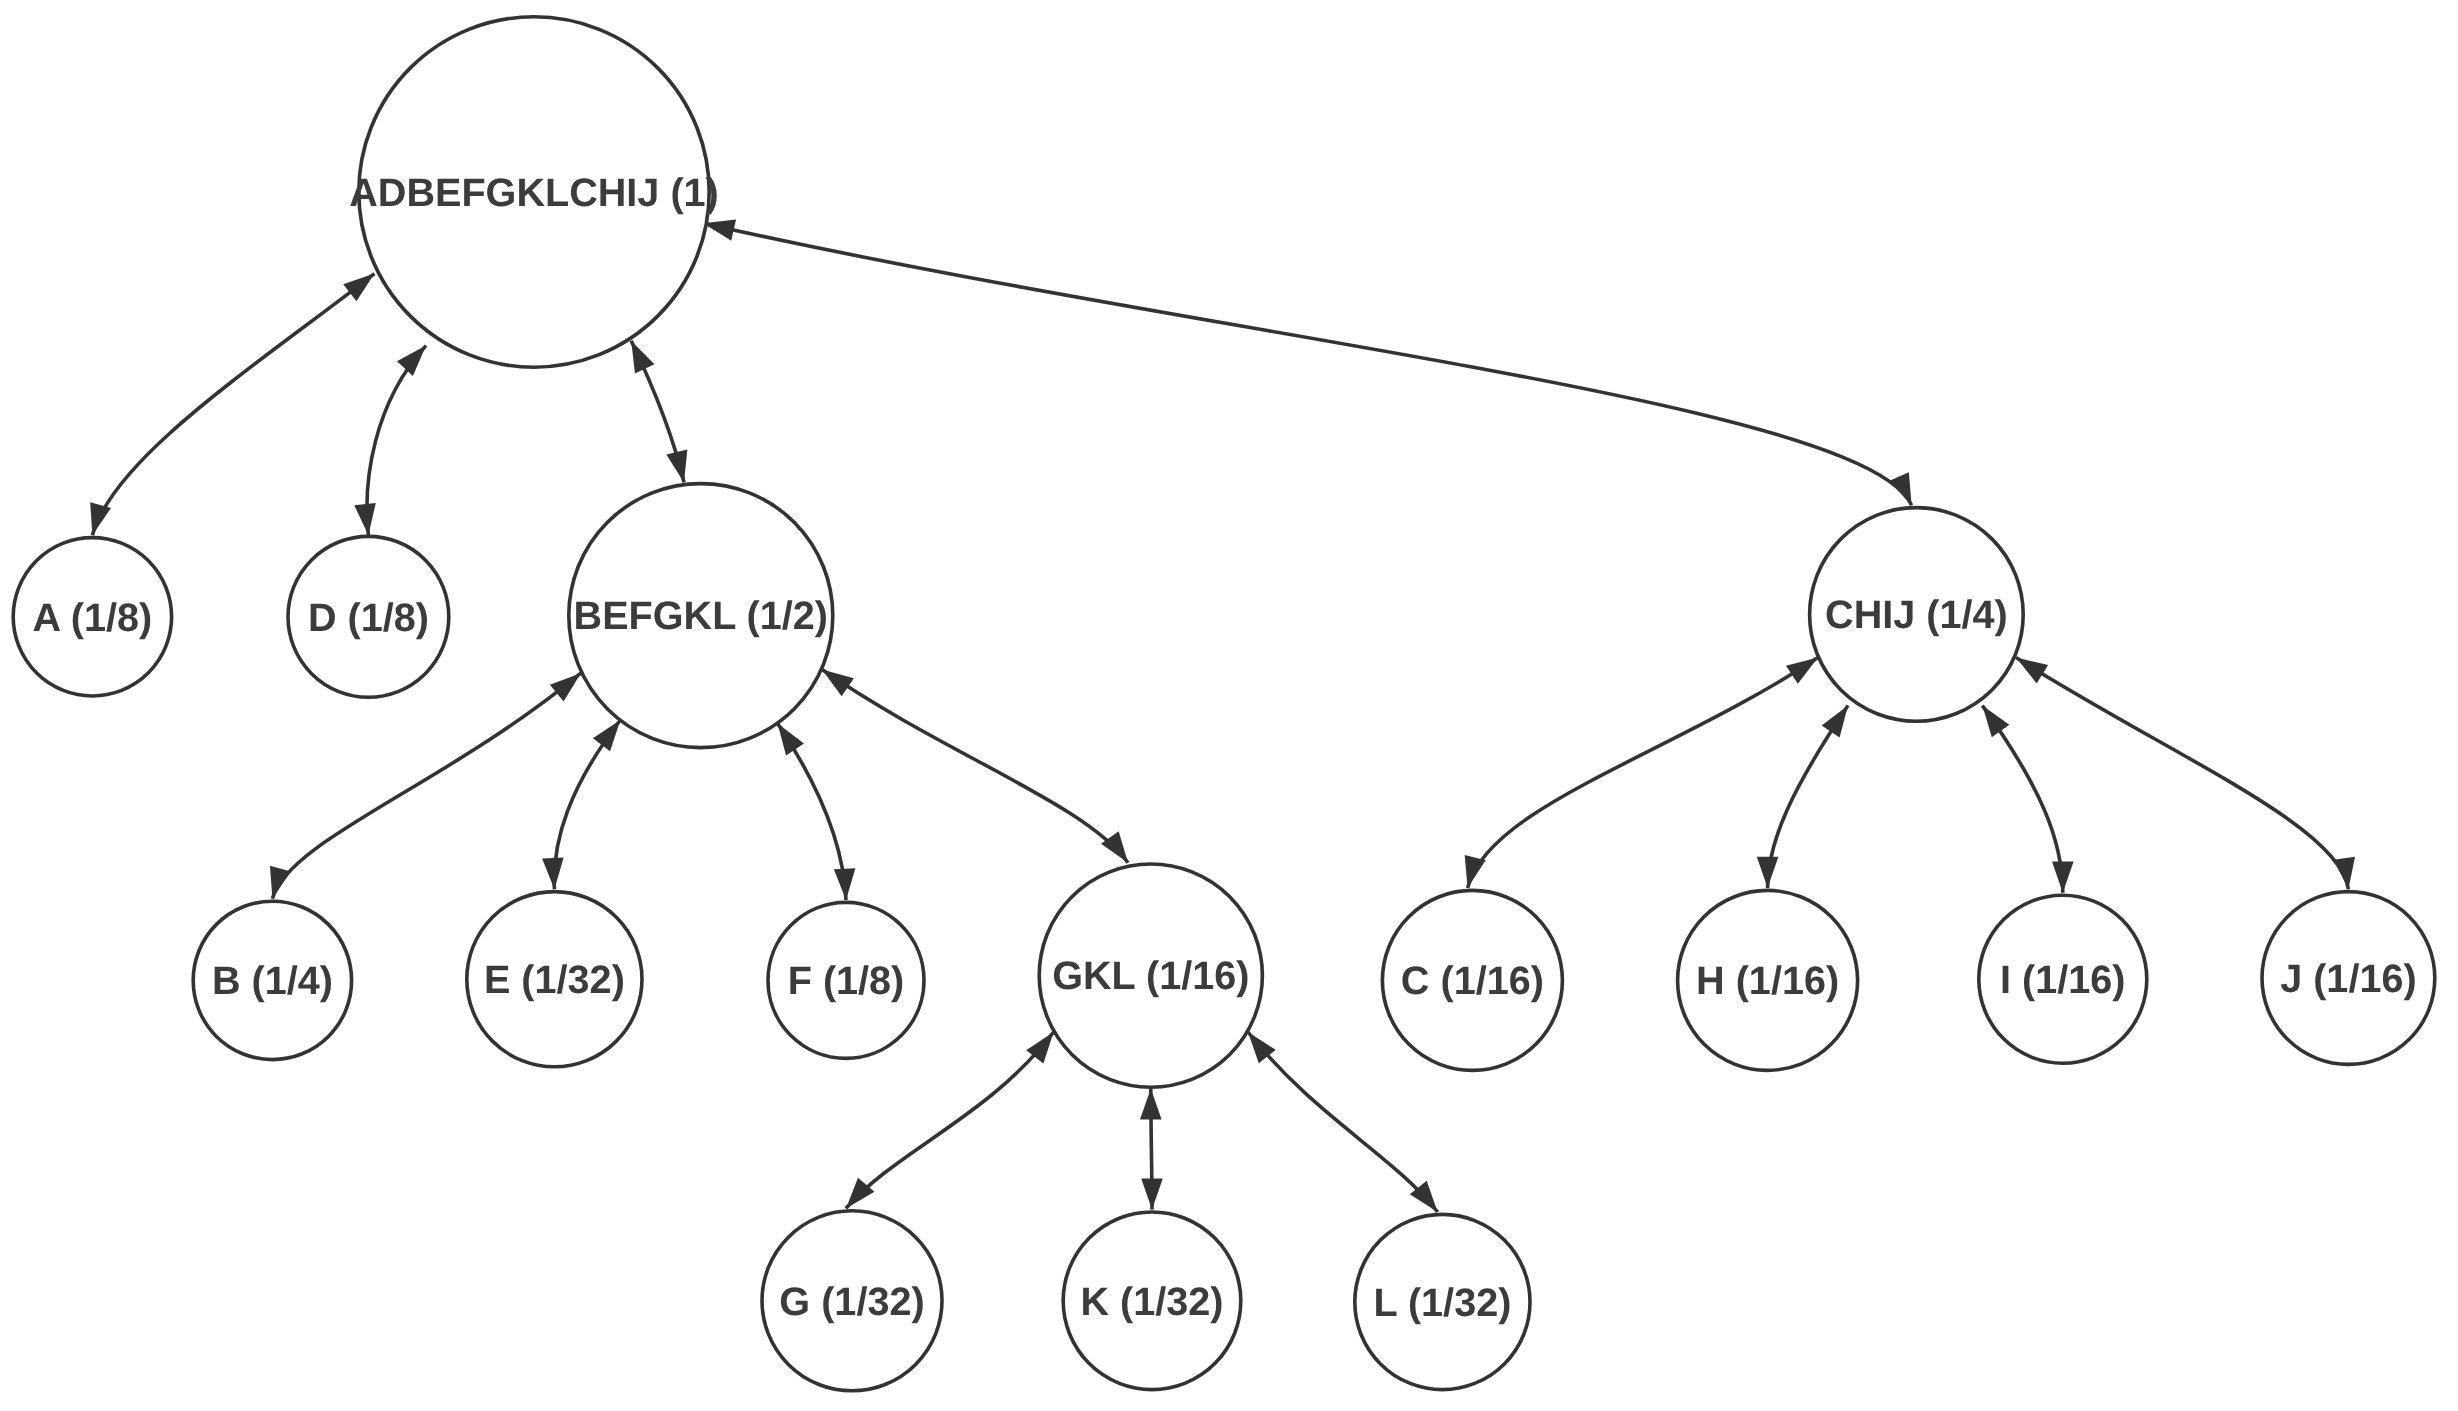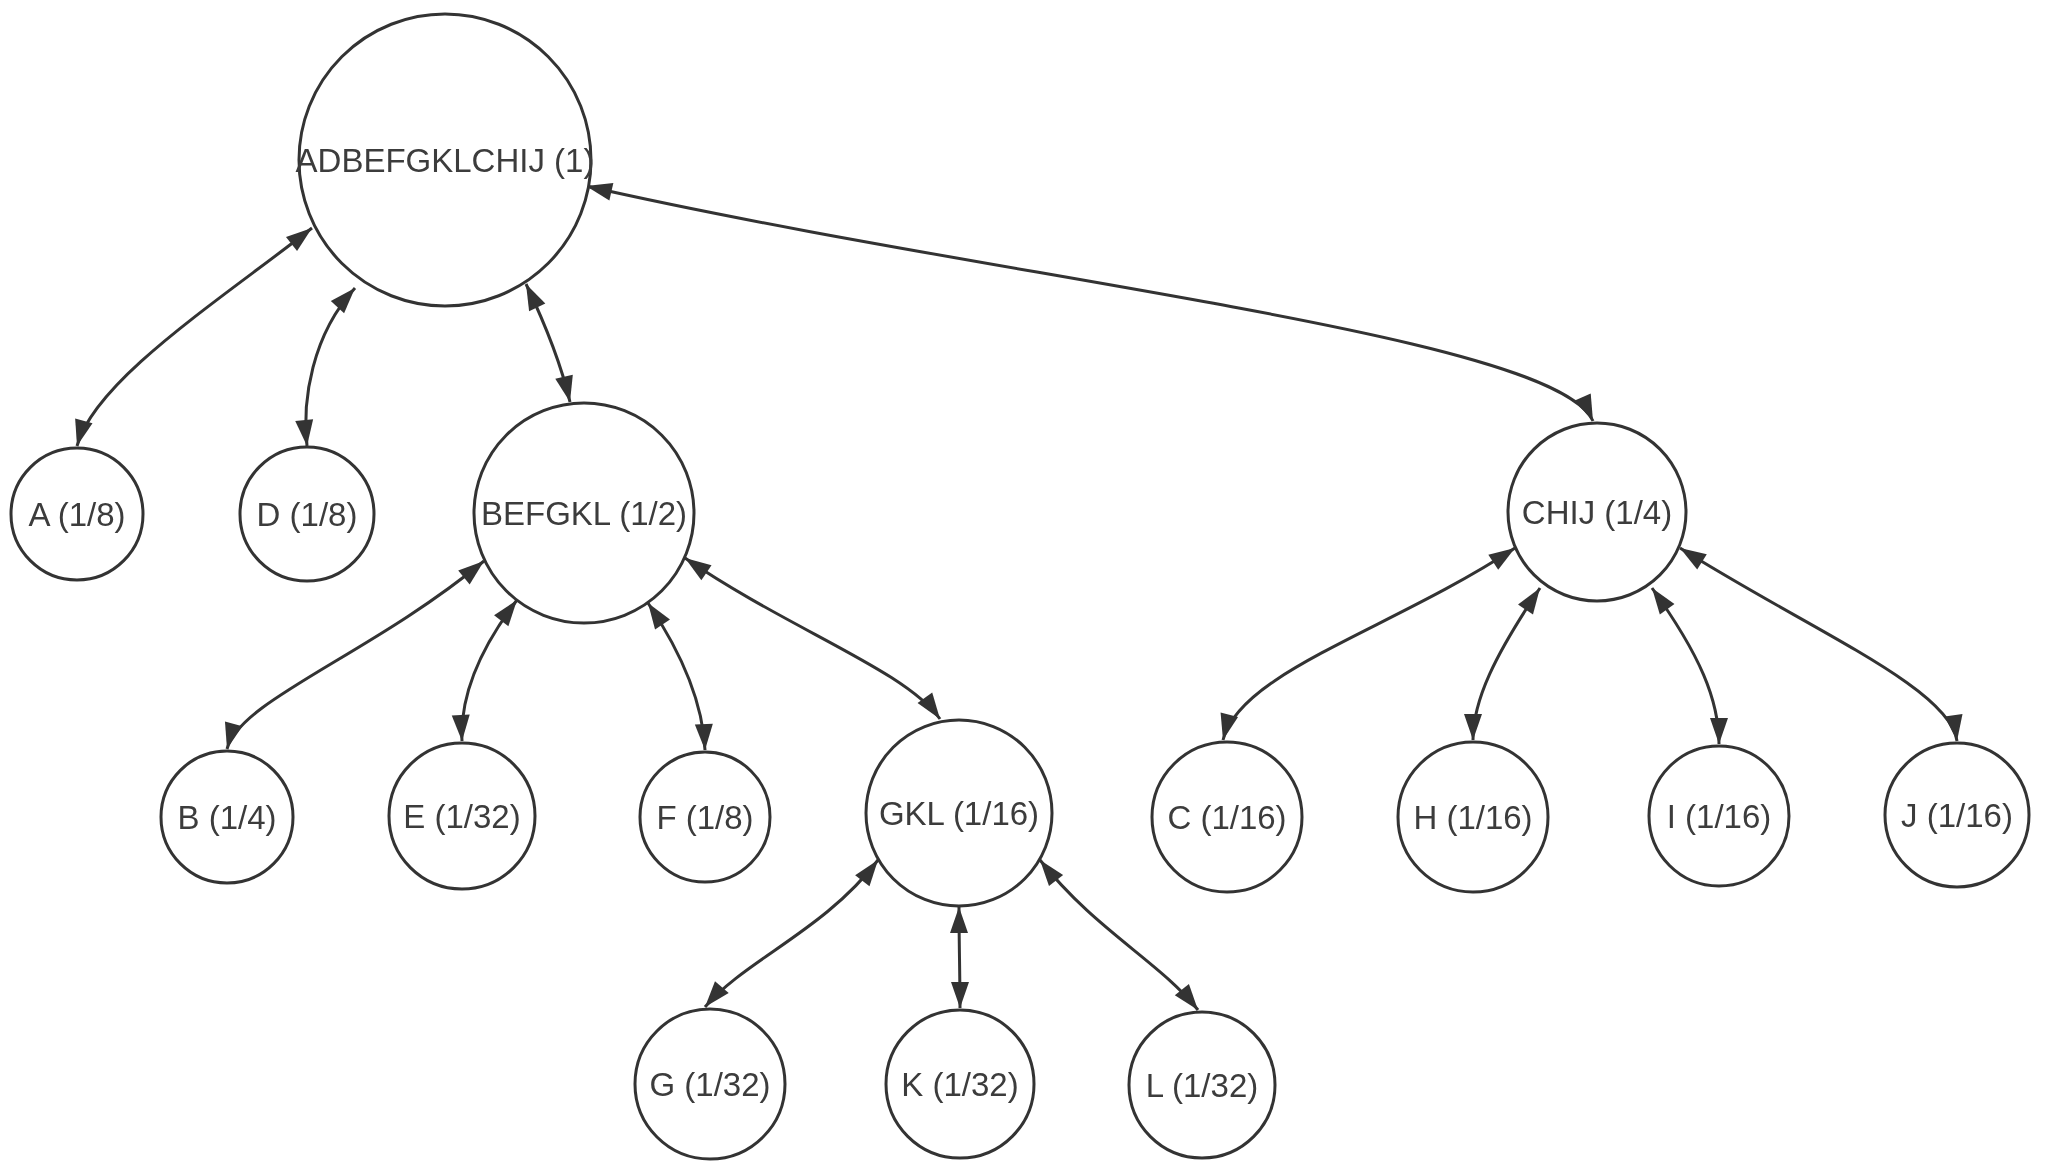--- a/index.html
+++ b/index.html
@@ -4,20 +4,21 @@
 <style>
   :root { --stroke: #333333; --text: #3c3c3c; --bg: #ffffff; }
   * { margin: 0; padding: 0; box-sizing: border-box; }
   html, body { background: var(--bg); }
   .canvas {
     position: relative;
     width: 2048px;
     height: 1176px;
     background: var(--bg);
     overflow: hidden;
+    font-weight: bold;
   }
   svg { display: block; width: 2048px; height: 1176px; }
   .edge {
     fill: none;
     stroke: var(--stroke);
     stroke-width: 3;
   }
   .node-circle {
     fill: #ffffff;
     stroke: var(--stroke);

